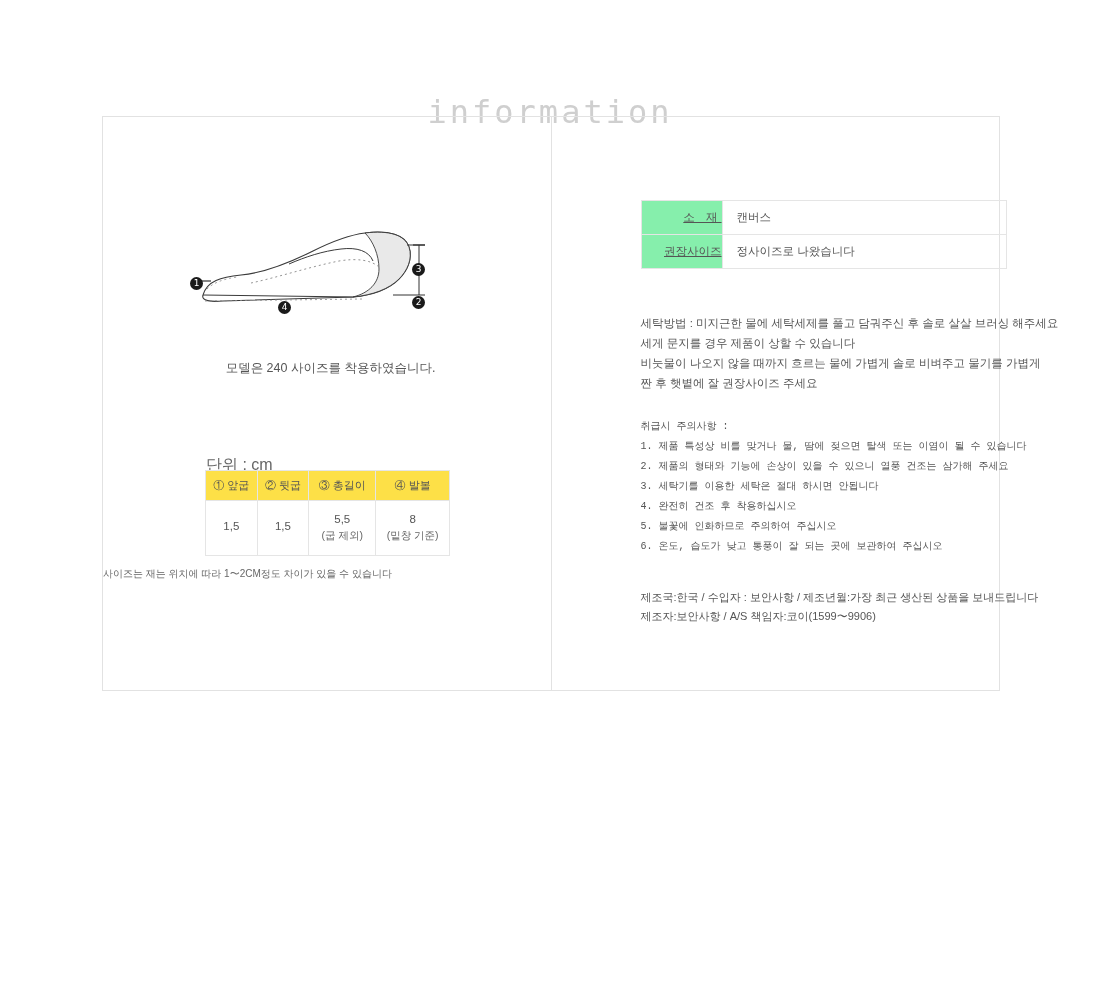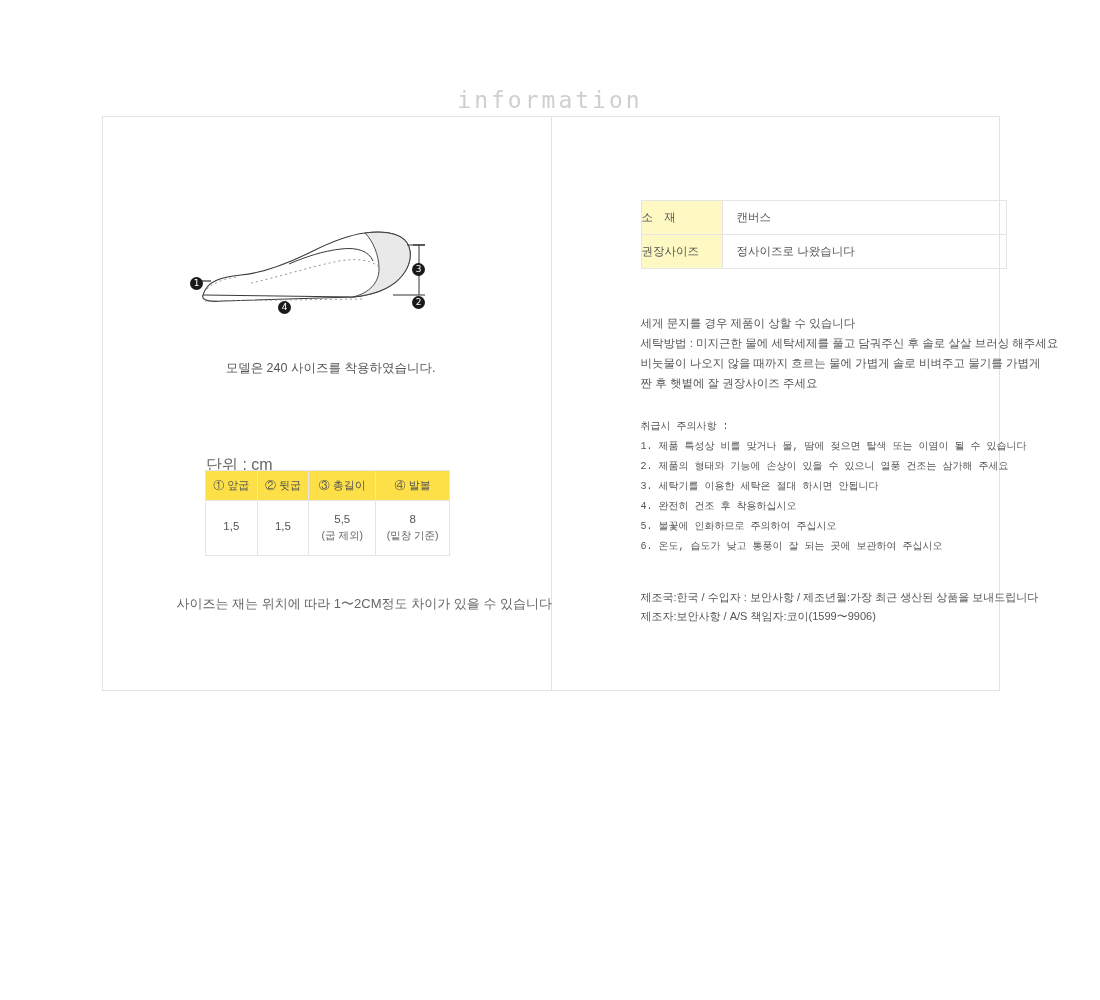--- a/index.html
+++ b/index.html
@@ -16,21 +16,21 @@
     overflow: hidden;
   }
 
   .page-title {
     position: absolute;
     top: 72px;
     left: 0;
     width: 1100px;
     text-align: center;
     font-family: "DejaVu Sans Mono", monospace;
-    font-size: 23px;
+    font-size: 32px;
     letter-spacing: 3px;
     color: #cfcfcf;
     font-weight: normal;
   }
 
   .info-box {
     position: absolute;
     left: 102px;
     top: 116px;
     width: 898px;
@@ -122,44 +122,44 @@
     display: block;
     font-size: 10.5px;
     color: #666;
   }
 
   .size-note {
     position: absolute;
     left: 0;
     top: 450px;
     width: 449px;
-    text-align: right;
-    font-size: 13px;
+    text-align: left;
+    font-size: 10px;
     color: #666;
-    margin-top: 28px;
   }
 
   
   .spec-table {
     position: absolute;
     left: 89px;
     top: 83px;
     width: 366px;
     border-collapse: collapse;
     font-size: 11.5px;
   }
   .spec-table th {
     width: 80px;
-    background: #fef9c3;
+    background: #86efac;
     border: 1px solid #e5e5e5;
     font-weight: normal;
     color: #555;
-    text-align: left;
+    text-align: right;
     padding: 9px 0;
     letter-spacing: 4px;
+    text-decoration: underline;
   }
   .spec-table th.nospace { letter-spacing: 0; }
   .spec-table td {
     border: 1px solid #e5e5e5;
     border-left: none;
     padding: 9px 0 9px 14px;
     color: #555;
   }
 
   .wash-block {
@@ -279,22 +279,22 @@
           <td>캔버스</td>
         </tr>
         <tr>
           <th class="nospace">권장사이즈</th>
           <td>정사이즈로 나왔습니다</td>
         </tr>
       </tbody>
     </table>
 
     <div class="wash-block">
+      <span class="line">세탁방법 : 미지근한 물에 세탁세제를 풀고 담궈주신 후 솔로 살살 브러싱 해주세요</span>
       <span class="line">세게 문지를 경우 제품이 상할 수 있습니다</span>
-      <span class="line">세탁방법 : 미지근한 물에 세탁세제를 풀고 담궈주신 후 솔로 살살 브러싱 해주세요</span>
       <span class="line">비눗물이 나오지 않을 때까지 흐르는 물에 가볍게 솔로 비벼주고 물기를 가볍게</span>
       <span class="line">짠 후 햇볕에 잘 권장사이즈 주세요</span>
     </div>
 
     <div class="care-block">
       <span class="line">취급시 주의사항 :</span>
       <span class="line">1. 제품 특성상 비를 맞거나 물, 땀에 젖으면 탈색 또는 이염이 될 수 있습니다</span>
       <span class="line">2. 제품의 형태와 기능에 손상이 있을 수 있으니 열풍 건조는 삼가해 주세요</span>
       <span class="line">3. 세탁기를 이용한 세탁은 절대 하시면 안됩니다</span>
       <span class="line">4. 완전히 건조 후 착용하십시오</span>

